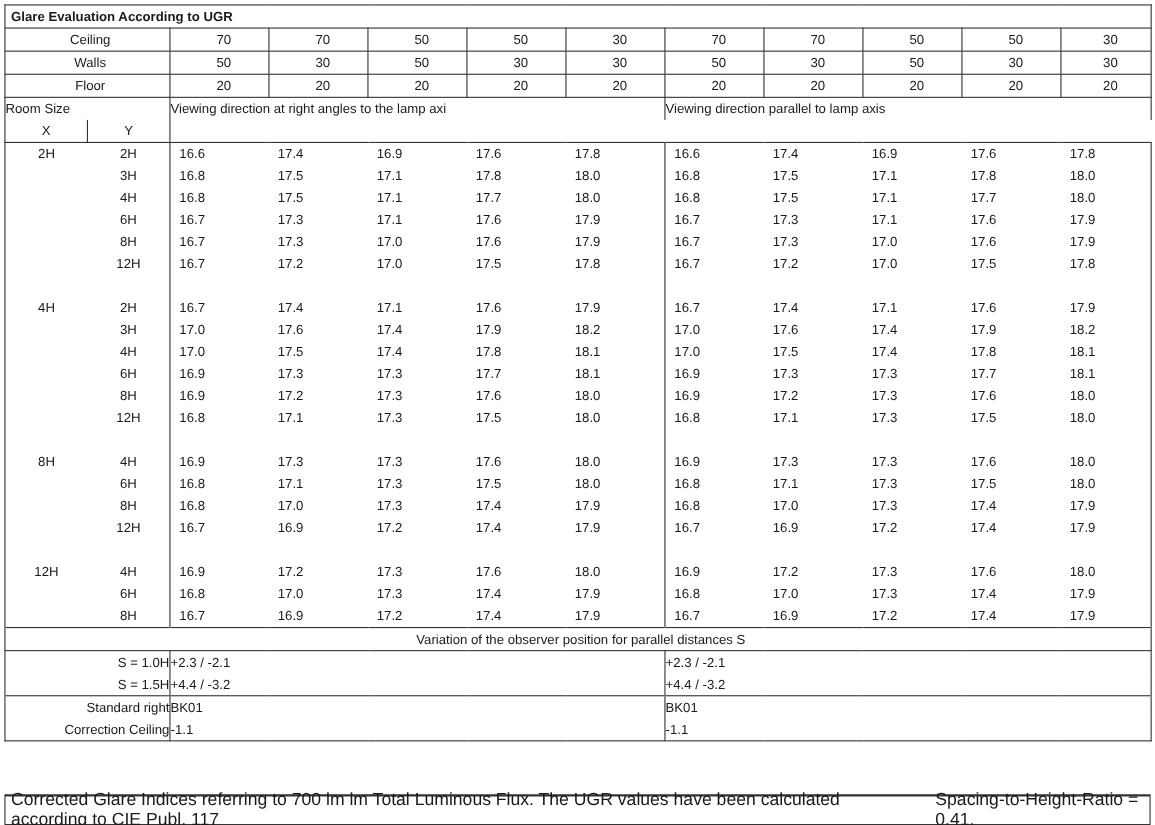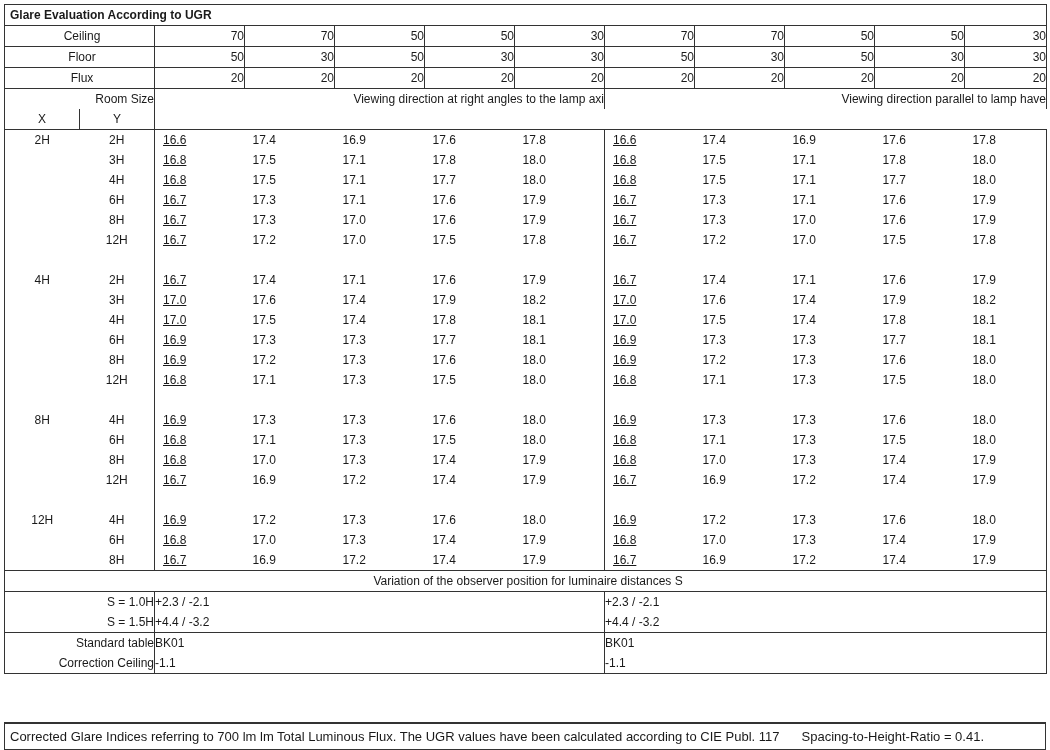--- a/index.html
+++ b/index.html
@@ -37,21 +37,21 @@
     font-weight: bold;
     padding-left: 5px !important;
     font-size: 12.5px;
   }
   .lbl {
     padding-left: 5px !important;
     text-align: center;
   }
   .val {
     padding-left: 8px !important;
-    text-align: right;
+    text-align: center;
   }
   .ctr {
   }
   .no-top {
     border-top: none !important;
   }
   .no-bottom {
     border-bottom: none !important;
   }
   .no-left {
@@ -65,34 +65,33 @@
     height: 19px;
   }
   .data-row td.edge-l {
     border-left: 1px solid #333333 !important;
   }
   .data-row td.edge-r {
     border-right: 1px solid #333333 !important;
   }
   .data-row td.edge-m {
     border-left: 1px solid #333333 !important;
-    text-decoration: underline;
   }
   .spacer-row td {
     border: none !important;
     height: 14px;
   }
   .spacer-row td.edge-l { border-left: 1px solid #333333 !important; }
   .spacer-row td.edge-r { border-right: 1px solid #333333 !important; }
   .spacer-row td.edge-m { border-left: 1px solid #333333 !important; }
   .roomsize-hdr {
-    text-align: right;
+    text-align: left;
   }
   .dir-hdr {
-    text-align: right;
+    text-align: left;
   }
   .num {
     text-align: left;
     padding-left: 8px !important;
   }
   .xlab {
     text-align: center;
   }
   .ylab {
     text-align: center;
@@ -102,21 +101,21 @@
     left: 4px;
     right: 4px;
     bottom: 4px;
     height: 28px;
     border: 1px solid #333333;
     border-top: 2px solid #333333;
     box-sizing: border-box;
     display: flex;
     align-items: center;
     padding-left: 5px;
-    font-size: 13px;
+    font-size: 16px;
   }
   .footer .gap {
     display: inline-block;
     width: 22px;
   }
   .varline td {
     height: 20px;
   }
   .s-lbl {
     text-align: right;
@@ -159,51 +158,51 @@
         <td class="val">50</td>
         <td class="val">30</td>
         <td class="val">70</td>
         <td class="val">70</td>
         <td class="val">50</td>
         <td class="val">50</td>
         <td class="val">30</td>
       </tr>
 
       <tr>
+        <td class="lbl" colspan="2">Walls</td>
+        <td class="val">50</td>
+        <td class="val">30</td>
+        <td class="val">50</td>
+        <td class="val">30</td>
+        <td class="val">30</td>
+        <td class="val">50</td>
+        <td class="val">30</td>
+        <td class="val">50</td>
+        <td class="val">30</td>
+        <td class="val">30</td>
+      </tr>
+
+      <tr>
         <td class="lbl" colspan="2">Floor</td>
-        <td class="val">50</td>
-        <td class="val">30</td>
-        <td class="val">50</td>
-        <td class="val">30</td>
-        <td class="val">30</td>
-        <td class="val">50</td>
-        <td class="val">30</td>
-        <td class="val">50</td>
-        <td class="val">30</td>
-        <td class="val">30</td>
-      </tr>
-
-      <tr>
-        <td class="lbl" colspan="2">Flux</td>
         <td class="val">20</td>
         <td class="val">20</td>
         <td class="val">20</td>
         <td class="val">20</td>
         <td class="val">20</td>
         <td class="val">20</td>
         <td class="val">20</td>
         <td class="val">20</td>
         <td class="val">20</td>
         <td class="val">20</td>
       </tr>
 
       <tr>
         <td class="roomsize-hdr no-bottom" colspan="2">Room Size</td>
         <td class="dir-hdr no-bottom" colspan="5">Viewing direction at right angles to the lamp axi</td>
-        <td class="dir-hdr no-bottom" colspan="5">Viewing direction parallel to lamp have</td>
+        <td class="dir-hdr no-bottom" colspan="5">Viewing direction parallel to lamp axis</td>
       </tr>
       <tr>
         <td class="xlab no-top">X</td>
         <td class="ylab no-top">Y</td>
         <td class="no-top no-left no-right" colspan="5"></td>
         <td class="no-top no-left no-right" colspan="5"></td>
       </tr>
 
       <tr class="data-row">
         <td class="xlab edge-l">2H</td>
@@ -514,36 +513,36 @@
         <td class="num">17.4</td>
         <td class="num">17.9</td>
         <td class="num edge-m">16.7</td>
         <td class="num">16.9</td>
         <td class="num">17.2</td>
         <td class="num">17.4</td>
         <td class="num edge-r">17.9</td>
       </tr>
 
       <tr>
-        <td class="lbl" colspan="12">Variation of the observer position for luminaire distances S</td>
+        <td class="lbl" colspan="12">Variation of the observer position for parallel distances S</td>
       </tr>
 
       <tr class="varline">
         <td class="s-lbl no-bottom" colspan="2">S = 1.0H</td>
         <td class="ctr no-bottom" colspan="5">+2.3 / -2.1</td>
         <td class="ctr no-bottom" colspan="5">+2.3 / -2.1</td>
       </tr>
       <tr class="varline">
         <td class="s-lbl no-bottom no-top" colspan="2">S = 1.5H</td>
         <td class="ctr no-bottom no-top" colspan="5">+4.4 / -3.2</td>
         <td class="ctr no-bottom no-top" colspan="5">+4.4 / -3.2</td>
       </tr>
 
       <tr class="bk-row">
-        <td class="s-lbl no-bottom" colspan="2">Standard table</td>
+        <td class="s-lbl no-bottom" colspan="2">Standard right</td>
         <td class="ctr no-bottom" colspan="5">BK01</td>
         <td class="ctr no-bottom" colspan="5">BK01</td>
       </tr>
       <tr class="bk-row">
         <td class="s-lbl no-top" colspan="2">Correction Ceiling</td>
         <td class="ctr no-top" colspan="5">-1.1</td>
         <td class="ctr no-top" colspan="5">-1.1</td>
       </tr>
     </tbody>
   </table>

